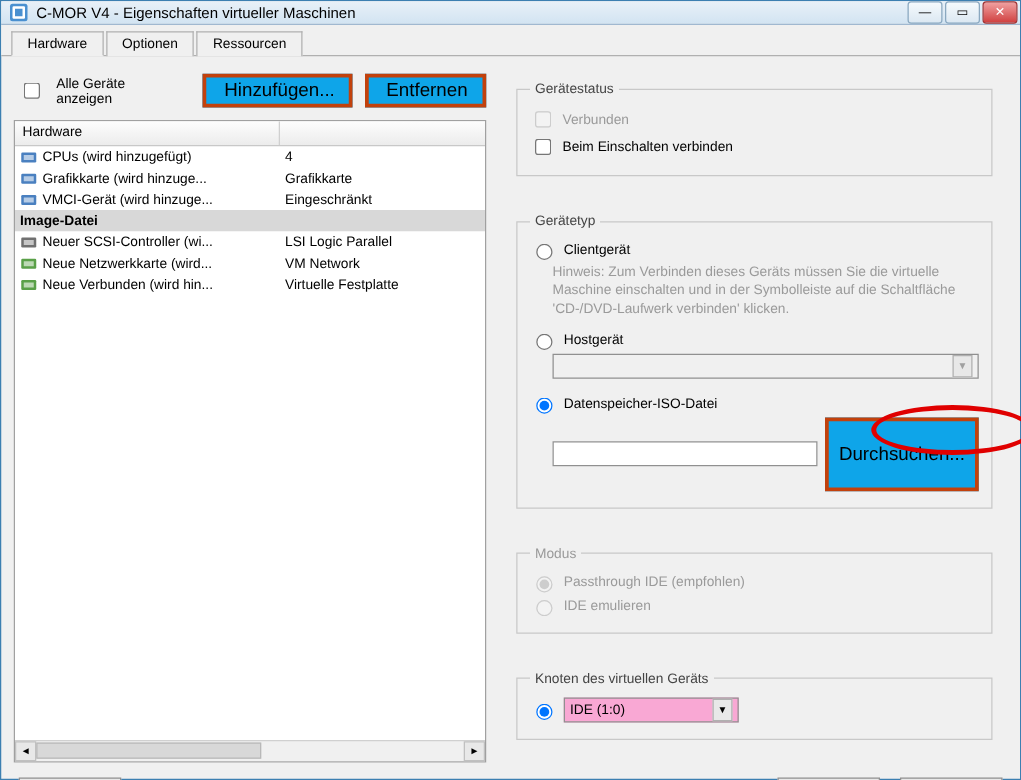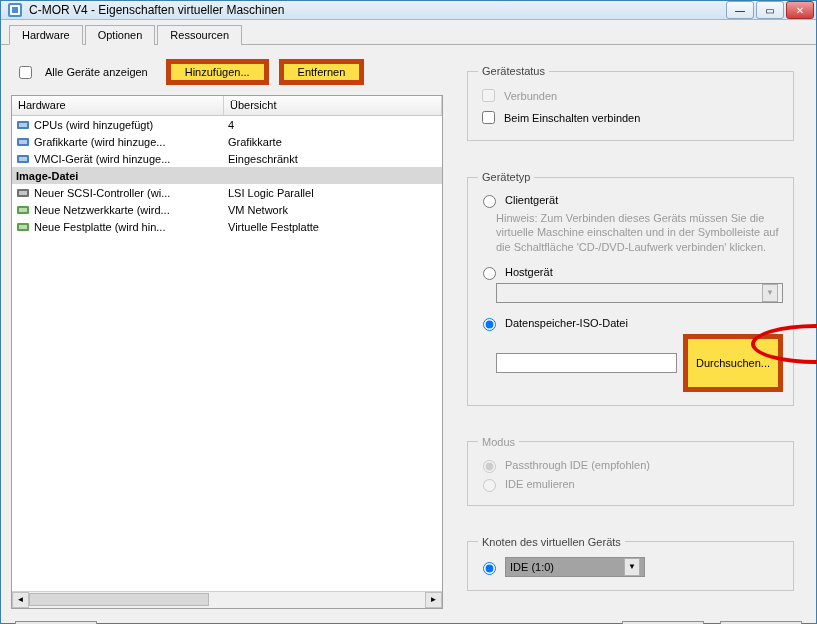--- a/index.html
+++ b/index.html
@@ -66,36 +66,36 @@
     background: #f0f0f0;
     border-bottom: 1px solid #f0f0f0;
   }
   .content {
     flex: 1;
     display: flex;
     padding: 6px 10px 2px 10px;
     gap: 12px;
   }
   .left-pane {
-    width: 432px;
+    width: 378px;
     display: flex;
     flex-direction: column;
   }
   .toprow {
     display: flex;
     align-items: center;
     gap: 10px;
     padding: 8px 0 10px 4px;
   }
   .chk { width: 13px; height: 13px; }
   .btn {
-    border: 5px solid #c2410c;
-    background: #fde047;
+    border: 3px solid #c2410c;
+    background: #0ea5e9;
     padding: 2px 14px;
-    font-size: 11px;
+    font-size: 15px;
     font-family: inherit;
     min-width: 82px;
     cursor: default;
   }
   .list-wrap {
     flex: 1;
     border: 1px solid #a0a0a0;
     background: #fff;
     display: flex;
     flex-direction: column;
@@ -156,21 +156,21 @@
   .textfield {
     border: 1px solid #909090;
     background: #fff;
     height: 20px;
     flex: 1;
     padding: 0 4px;
     font-family: inherit; font-size:11px;
   }
   .select-box {
     border: 1px solid #909090;
-    background: #a3a3a3;
+    background: #f9a8d4;
     height: 20px;
     display:flex; align-items:center;
     padding:0 4px;
   }
   .select-box.disabled { background:#f0f0f0; color:#a0a0a0;}
   .select-arrow {
     width:16px; height:18px; margin-left:auto;
     border:1px solid #b0b0b0; background:#e8e8e8;
     display:flex; align-items:center; justify-content:center; font-size:8px;
   }
@@ -226,21 +226,20 @@
     <div class="left-pane">
       <div class="toprow">
         <input type="checkbox" class="chk" style="">
         <span>Alle Geräte anzeigen</span>
         <button class="btn" style="margin-left:8px;">Hinzufügen...</button>
         <button class="btn">Entfernen</button>
       </div>
       <div class="list-wrap">
         <div class="list-head">
           <div class="col-h col1">Hardware</div>
-          <div class="col-h col2">Übersicht</div>
         </div>
         <div class="list-body" id="list-body">
             <div class="row">
               <div class="cell c1">
                 <span class="devicon"><svg viewBox="0 0 14 14">
                     <rect x="1" y="3" width="12" height="8" fill="#4a80c0" rx="1"></rect>
                     <rect x="3" y="5" width="8" height="4" fill="#fff" opacity="0.6"></rect>
                   </svg></span>
                 <span>CPUs (wird hinzugefügt)</span>
               </div>
@@ -288,21 +287,21 @@
                 <span>Neue Netzwerkkarte (wird...</span>
               </div>
               <div class="cell c2">VM Network</div>
             </div>
             <div class="row">
               <div class="cell c1">
                 <span class="devicon"><svg viewBox="0 0 14 14">
                     <rect x="1" y="3" width="12" height="8" fill="#5aa048" rx="1"></rect>
                     <rect x="3" y="5" width="8" height="4" fill="#fff" opacity="0.6"></rect>
                   </svg></span>
-                <span>Neue Festplatte (wird hin...</span>
+                <span>Neue Verbunden (wird hin...</span>
               </div>
               <div class="cell c2">Virtuelle Festplatte</div>
             </div>
           </div>
         <div class="scrollbar-h">
           <div class="sb-btn">◄</div>
           <div class="sb-track">
               <div class="sb-thumb"></div>
             </div>
           <div class="sb-btn">►</div>

